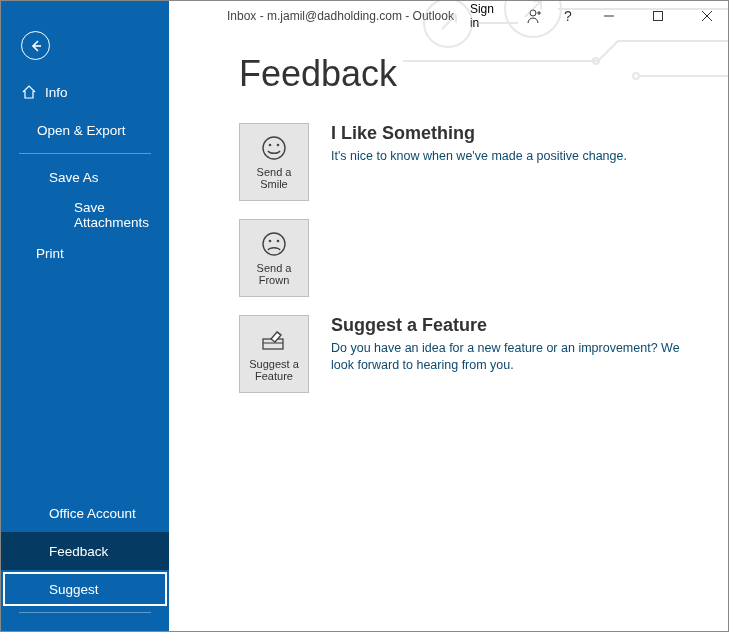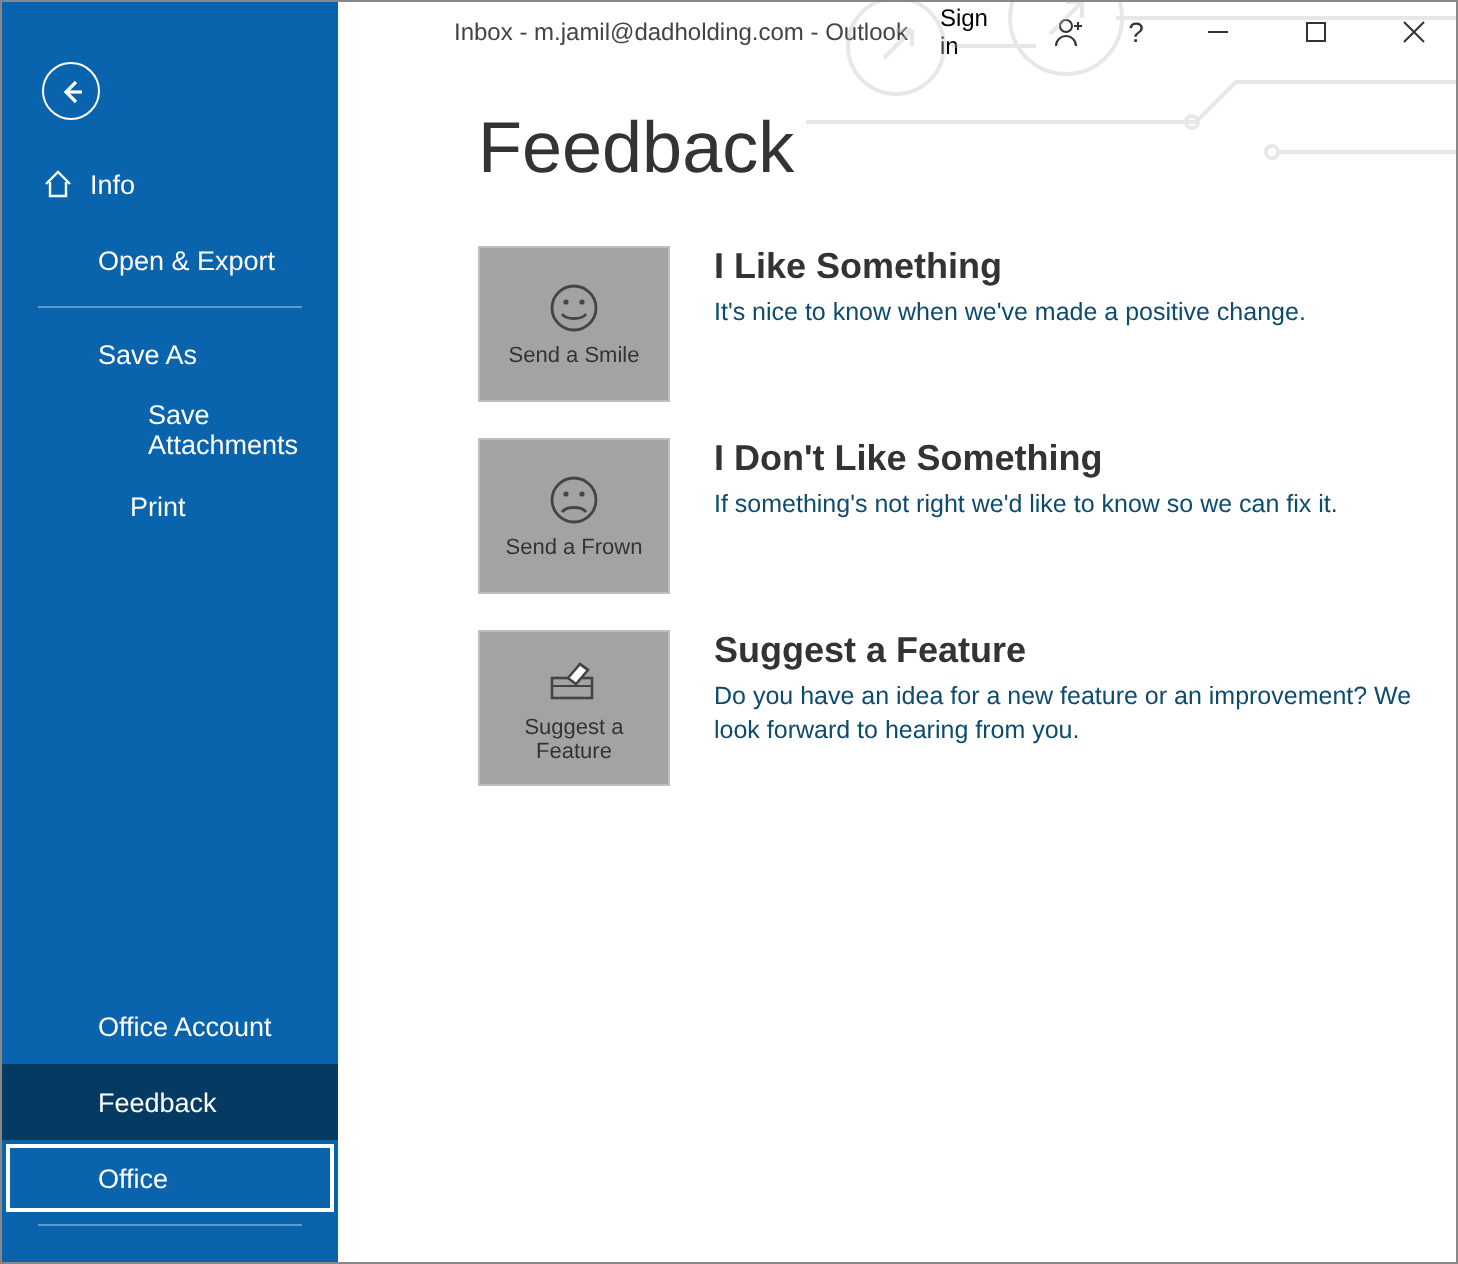--- a/index.html
+++ b/index.html
@@ -24,21 +24,21 @@
 .title-text { flex: 0 0 auto; }
 .title-gap { flex: 1; }
 .signin { font-size: 12px; color: #000000; margin-right: 8px; cursor: pointer; }
 .tb-icon { width: 26px; height: 26px; display: flex; align-items: center; justify-content: center; cursor: pointer; color: #333; }
 .winbtn { width: 42px; height: 28px; display: flex; align-items: center; justify-content: center; cursor: pointer; }
 .bg-deco { position: absolute; top: 0; right: 0; width: 380px; height: 95px; pointer-events: none; opacity: 0.35; }
 
 .page-title { font-size: 36px; font-weight: 300; color: #333; margin: 22px 0 10px 30px; }
 
 .fb-row { display: flex; gap: 22px; margin: 18px 0 0 30px; align-items: flex-start; }
-.card { width: 96px; height: 78px; border: 1px solid #bfbfbf; display: flex; flex-direction: column; align-items: center; justify-content: center; gap: 4px; cursor: pointer; background: #a3a3a3; }
+.card { width: 70px; height: 78px; border: 1px solid #bfbfbf; display: flex; flex-direction: column; align-items: center; justify-content: center; gap: 4px; cursor: pointer; background: #e5e5e5; }
 .card .face { width: 28px; height: 28px; display: flex; align-items: center; justify-content: center; }
 .card-label { font-size: 11px; color: #333; text-align: center; line-height: 1.1; padding: 0 4px; }
 .fb-text h2 { font-size: 18px; font-weight: 700; color: #333; margin-bottom: 4px; }
 .fb-text p { font-size: 12.5px; color: #0c4a6e; max-width: 370px; line-height: 1.35; }
 </style>
 </head>
 <body>
 
 <div class="app">
 
@@ -54,46 +54,46 @@
 
     <div style="height:10px"></div>
 
     <div class="nav-item with-icon">
       <svg class="icon-home" viewBox="0 0 16 16">
           <path d="M2 8 L8 2 L14 8 M4 7 v7 h8 v-7" stroke="#fff" stroke-width="1.2" fill="none"></path>
         </svg>
       <span>Info</span>
     </div>
 
-    <div class="nav-item" style="padding-left:48px">
+    <div class="nav-item" style="padding-left:36px">
       <span>Open &amp; Export</span>
     </div>
 
     <div class="divider"></div>
 
     <div class="nav-item" style="padding-left:48px">
       <span>Save As</span>
     </div>
     <div class="nav-item" style="padding-left:73px">
       <span>Save Attachments</span>
     </div>
-    <div class="nav-item" style="padding-left:64px">
+    <div class="nav-item" style="padding-left:35px">
       <span>Print</span>
     </div>
 
     <div class="spacer"></div>
 
     <div class="nav-item" style="padding-left:48px">
       <span>Office Account</span>
     </div>
     <div class="nav-item active" style="padding-left:48px">
       <span>Feedback</span>
     </div>
     <div class="nav-item focused" style="padding-left:48px">
-      <span>Office</span>
+      <span>Suggest</span>
     </div>
 
     <div class="divider"></div>
 
 
     <div style="height:14px"></div>
   </div>
 
   <div class="main">
 
@@ -165,24 +165,20 @@
         <div class="face">
           <svg width="26" height="26" viewBox="0 0 26 26">
               <circle cx="13" cy="13" r="11" stroke="#444" stroke-width="1.4" fill="none"></circle>
               <circle cx="9" cy="10" r="1.3" fill="#444"></circle>
               <circle cx="17" cy="10" r="1.3" fill="#444"></circle>
               <path d="M7 19c2-3 10-3 12 0" stroke="#444" stroke-width="1.4" fill="none"></path>
             </svg>
         </div>
         <div class="card-label">Send a Frown</div>
       </div>
-      <div class="fb-text">
-        <h2>I Don't Like Something</h2>
-        <p>If something's not right we'd like to know so we can fix it.</p>
-      </div>
     </div>
 
     <div class="fb-row">
       <div class="card">
         <div class="face">
           <svg width="28" height="24" viewBox="0 0 28 24">
               <rect x="3" y="11" width="20" height="10" stroke="#444" stroke-width="1.3" fill="none"></rect>
               <path d="M3 15h20" stroke="#444" stroke-width="1.1"></path>
               <path d="M11 11l6-7 4 3-6 7z" stroke="#444" stroke-width="1.3" fill="#fff"></path>
               <path d="M17 4l4 3" stroke="#444" stroke-width="1.3"></path>

